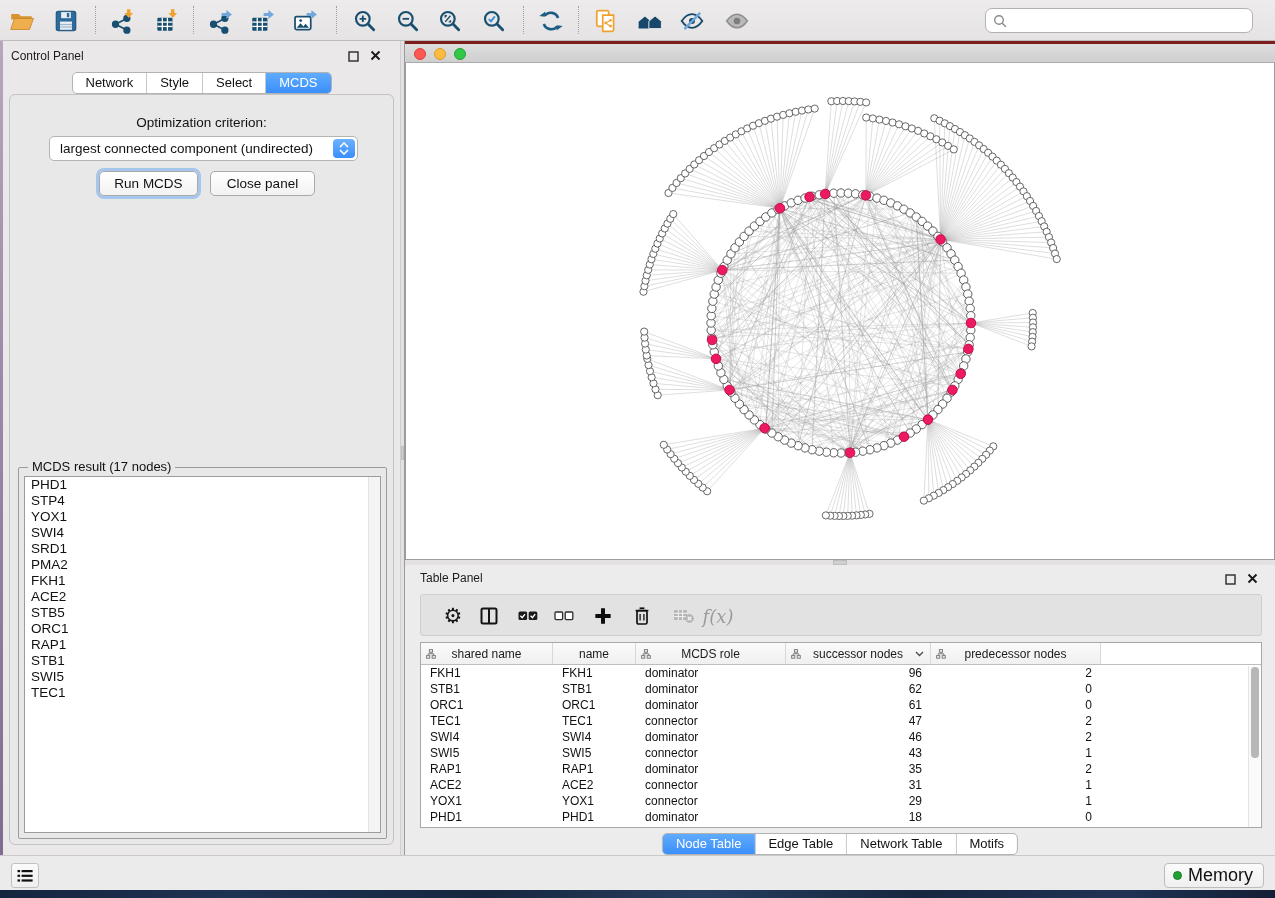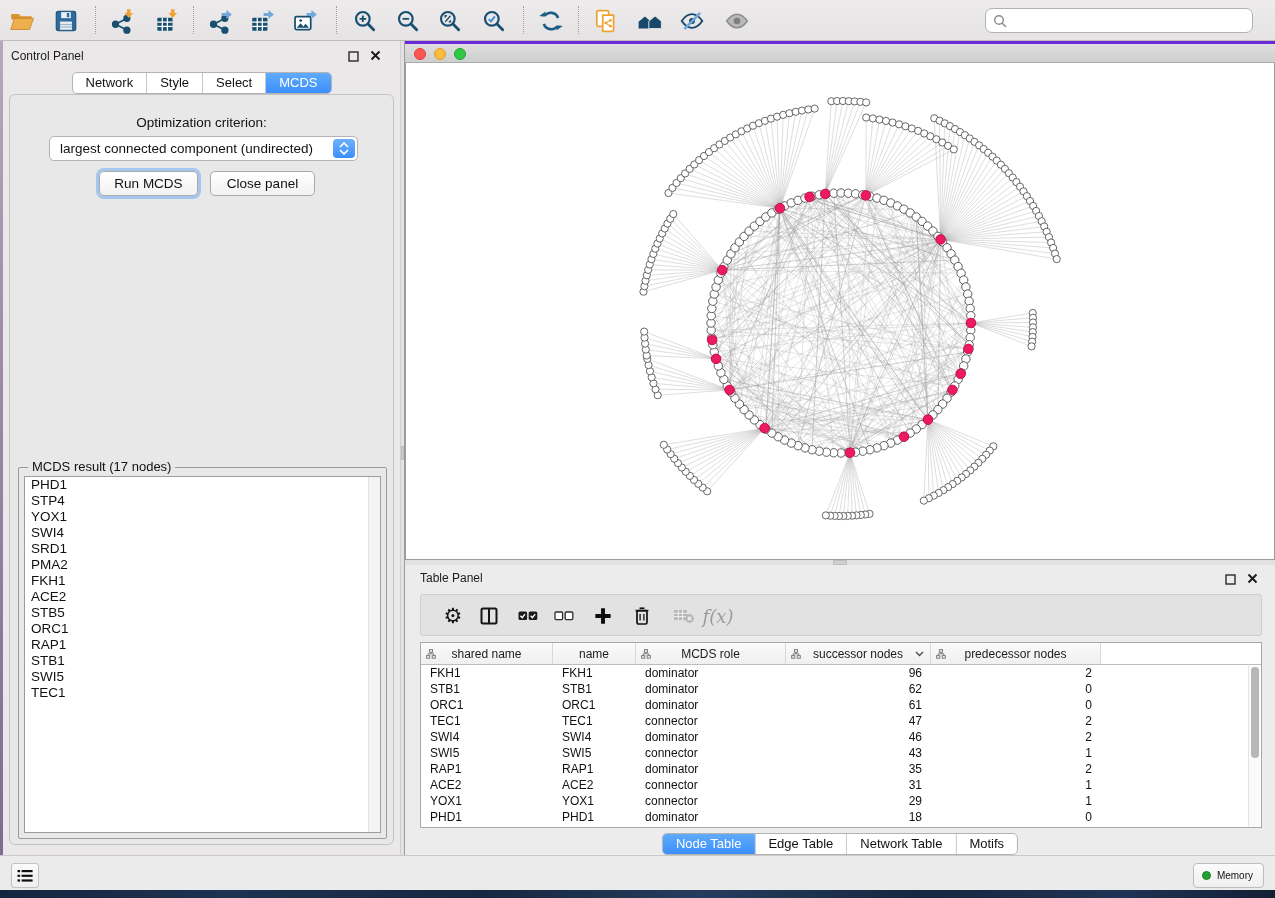--- a/index.html
+++ b/index.html
@@ -1,18 +1,18 @@
 <!DOCTYPE html>
 <html><head>
 <meta charset="utf-8">
 <style>
   * { margin:0; padding:0; box-sizing:border-box; }
   html,body { width:1275px; height:898px; overflow:hidden; }
   body { font-family:"Liberation Sans", sans-serif; background:#e9e7e7; position:relative; -webkit-font-smoothing:antialiased; }
-  #stage { position:absolute; inset:0; width:1275px; height:672px; background:#6d28d9; }
+  #stage { position:absolute; inset:0; width:1275px; height:672px; background:#7f1d1d; }
 
   
   #toolbar { position:absolute; left:0; top:0; width:1275px; height:41px; background:linear-gradient(#edebeb,#e5e3e3); border-bottom:1px solid #bcbcbc; }
   .tbtn { position:absolute; top:6px; width:32px; height:30px; background:none; border:none; cursor:pointer; padding:0; }
   .tbtn svg { display:block; margin:0 auto; }
   .tsep { position:absolute; top:6px; width:0; height:28px; border-left:1px dotted #ad9aa0; }
   #searchbox { position:absolute; left:985px; top:8px; width:268px; height:25px; background:#fff; border:1px solid #b2b2b2; border-radius:7px; display:flex; align-items:center; padding-left:7px; }
   #searchbox input { border:none; outline:none; flex:1; font-size:13px; font-family:"Liberation Sans",sans-serif; background:transparent; margin-left:5px; }
 
   
@@ -75,21 +75,21 @@
   .trow { display:flex; height:16px; }
   .tcell { flex:none; font-size:12px; line-height:16px; color:#111; padding:0 9px; white-space:nowrap; overflow:hidden; }
   .tcell.r { text-align:right; }
   #tp-scroll { position:absolute; right:1px; top:23px; width:12px; height:161px; background:#fafafa; border-left:1px solid #e4e4e4; }
   #tp-thumb { position:absolute; left:1.5px; top:1px; width:8px; height:91px; background:#b7b7b7; border-radius:5px; }
   #tp-tabs { position:absolute; top:268px; left:50%; transform:translateX(-50%); }
 
   
   #status-bar { position:absolute; left:0; top:855px; width:1275px; height:35px; background:#ecebeb; border-top:1px solid #c9c9c9; }
   #list-btn { position:absolute; left:11px; top:7px; width:28px; height:25px; background:linear-gradient(#fbfbfb,#efefef); border:1px solid #c2c2c2; border-radius:3px; cursor:pointer; display:flex; align-items:center; justify-content:center; }
-  #memory-btn { position:absolute; right:11px; top:7px; height:25px; padding:0 10px 0 8px; background:linear-gradient(#fbfbfb,#efefef); border:1px solid #bdbdbd; border-radius:4px; cursor:pointer; display:flex; align-items:center; gap:6px; font-size:10px; color:#111; font-family:"Liberation Sans",sans-serif; }
+  #memory-btn { position:absolute; right:11px; top:7px; height:25px; padding:0 10px 0 8px; background:linear-gradient(#fbfbfb,#efefef); border:1px solid #bdbdbd; border-radius:4px; cursor:pointer; display:flex; align-items:center; gap:6px; font-size:18px; color:#111; font-family:"Liberation Sans",sans-serif; }
   #memory-dot { width:9px; height:9px; border-radius:50%; background:#23a033; border:1px solid #178026; }
 </style>
 </head>
 <body>
 
 <div id="stage">
 
   <div id="toolbar">
     <button class="tbtn" style="left:6px">
       <svg viewBox="0 0 24 24" width="26" height="26">

